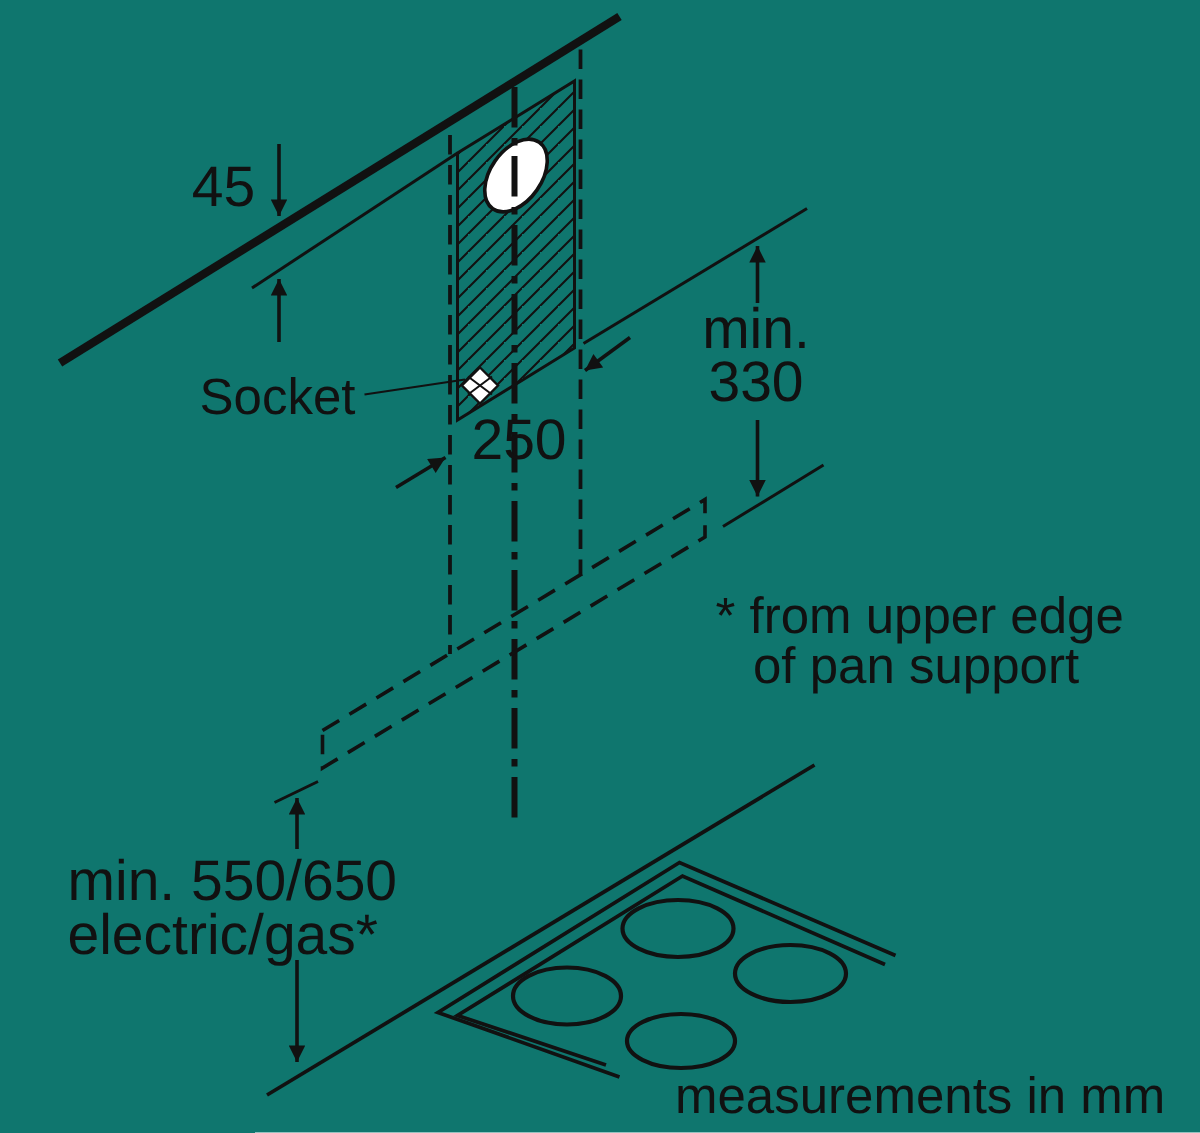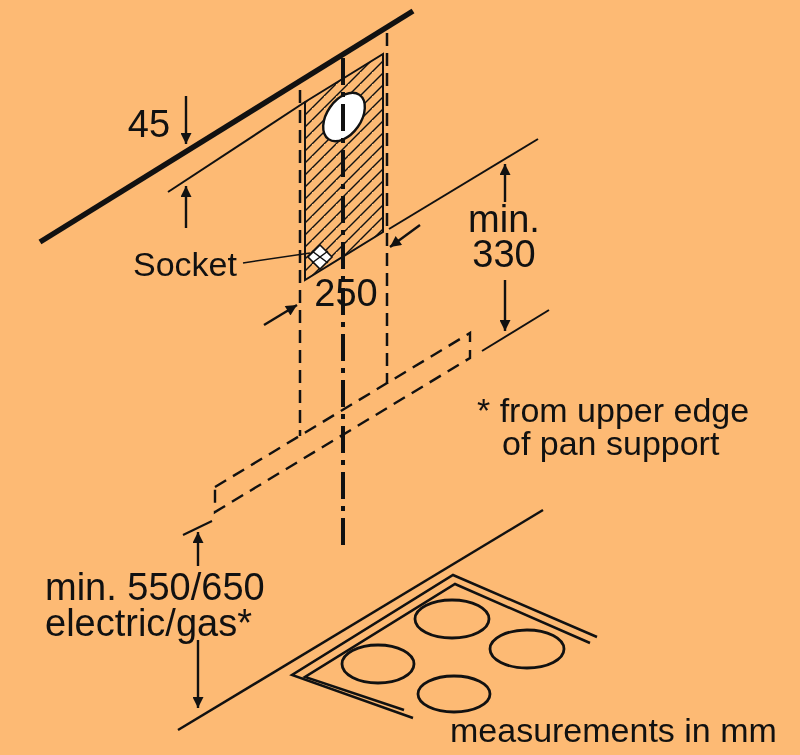--- a/index.html
+++ b/index.html
@@ -1,16 +1,16 @@
 <!DOCTYPE html>
 <html><head>
 <meta charset="utf-8">
 <style>
   html, body { margin: 0; padding: 0; background: #ffffff; }
-  .stage { width: 800px; height: 755px; position: relative; background: #fdba74; }
+  .stage { width: 800px; height: 755px; position: relative; background: #0f766e; }
   svg { display: block; }
   svg text {
     font-family: "Liberation Sans", "DejaVu Sans", sans-serif;
     fill: #111111;
   }
   .dim { font-size: 38px; }
   .lbl { font-size: 34px; }
   .mid { text-anchor: middle; }
   .ln   { stroke: #111111; fill: none; }
   .w-thick { stroke-width: 5.5; }

